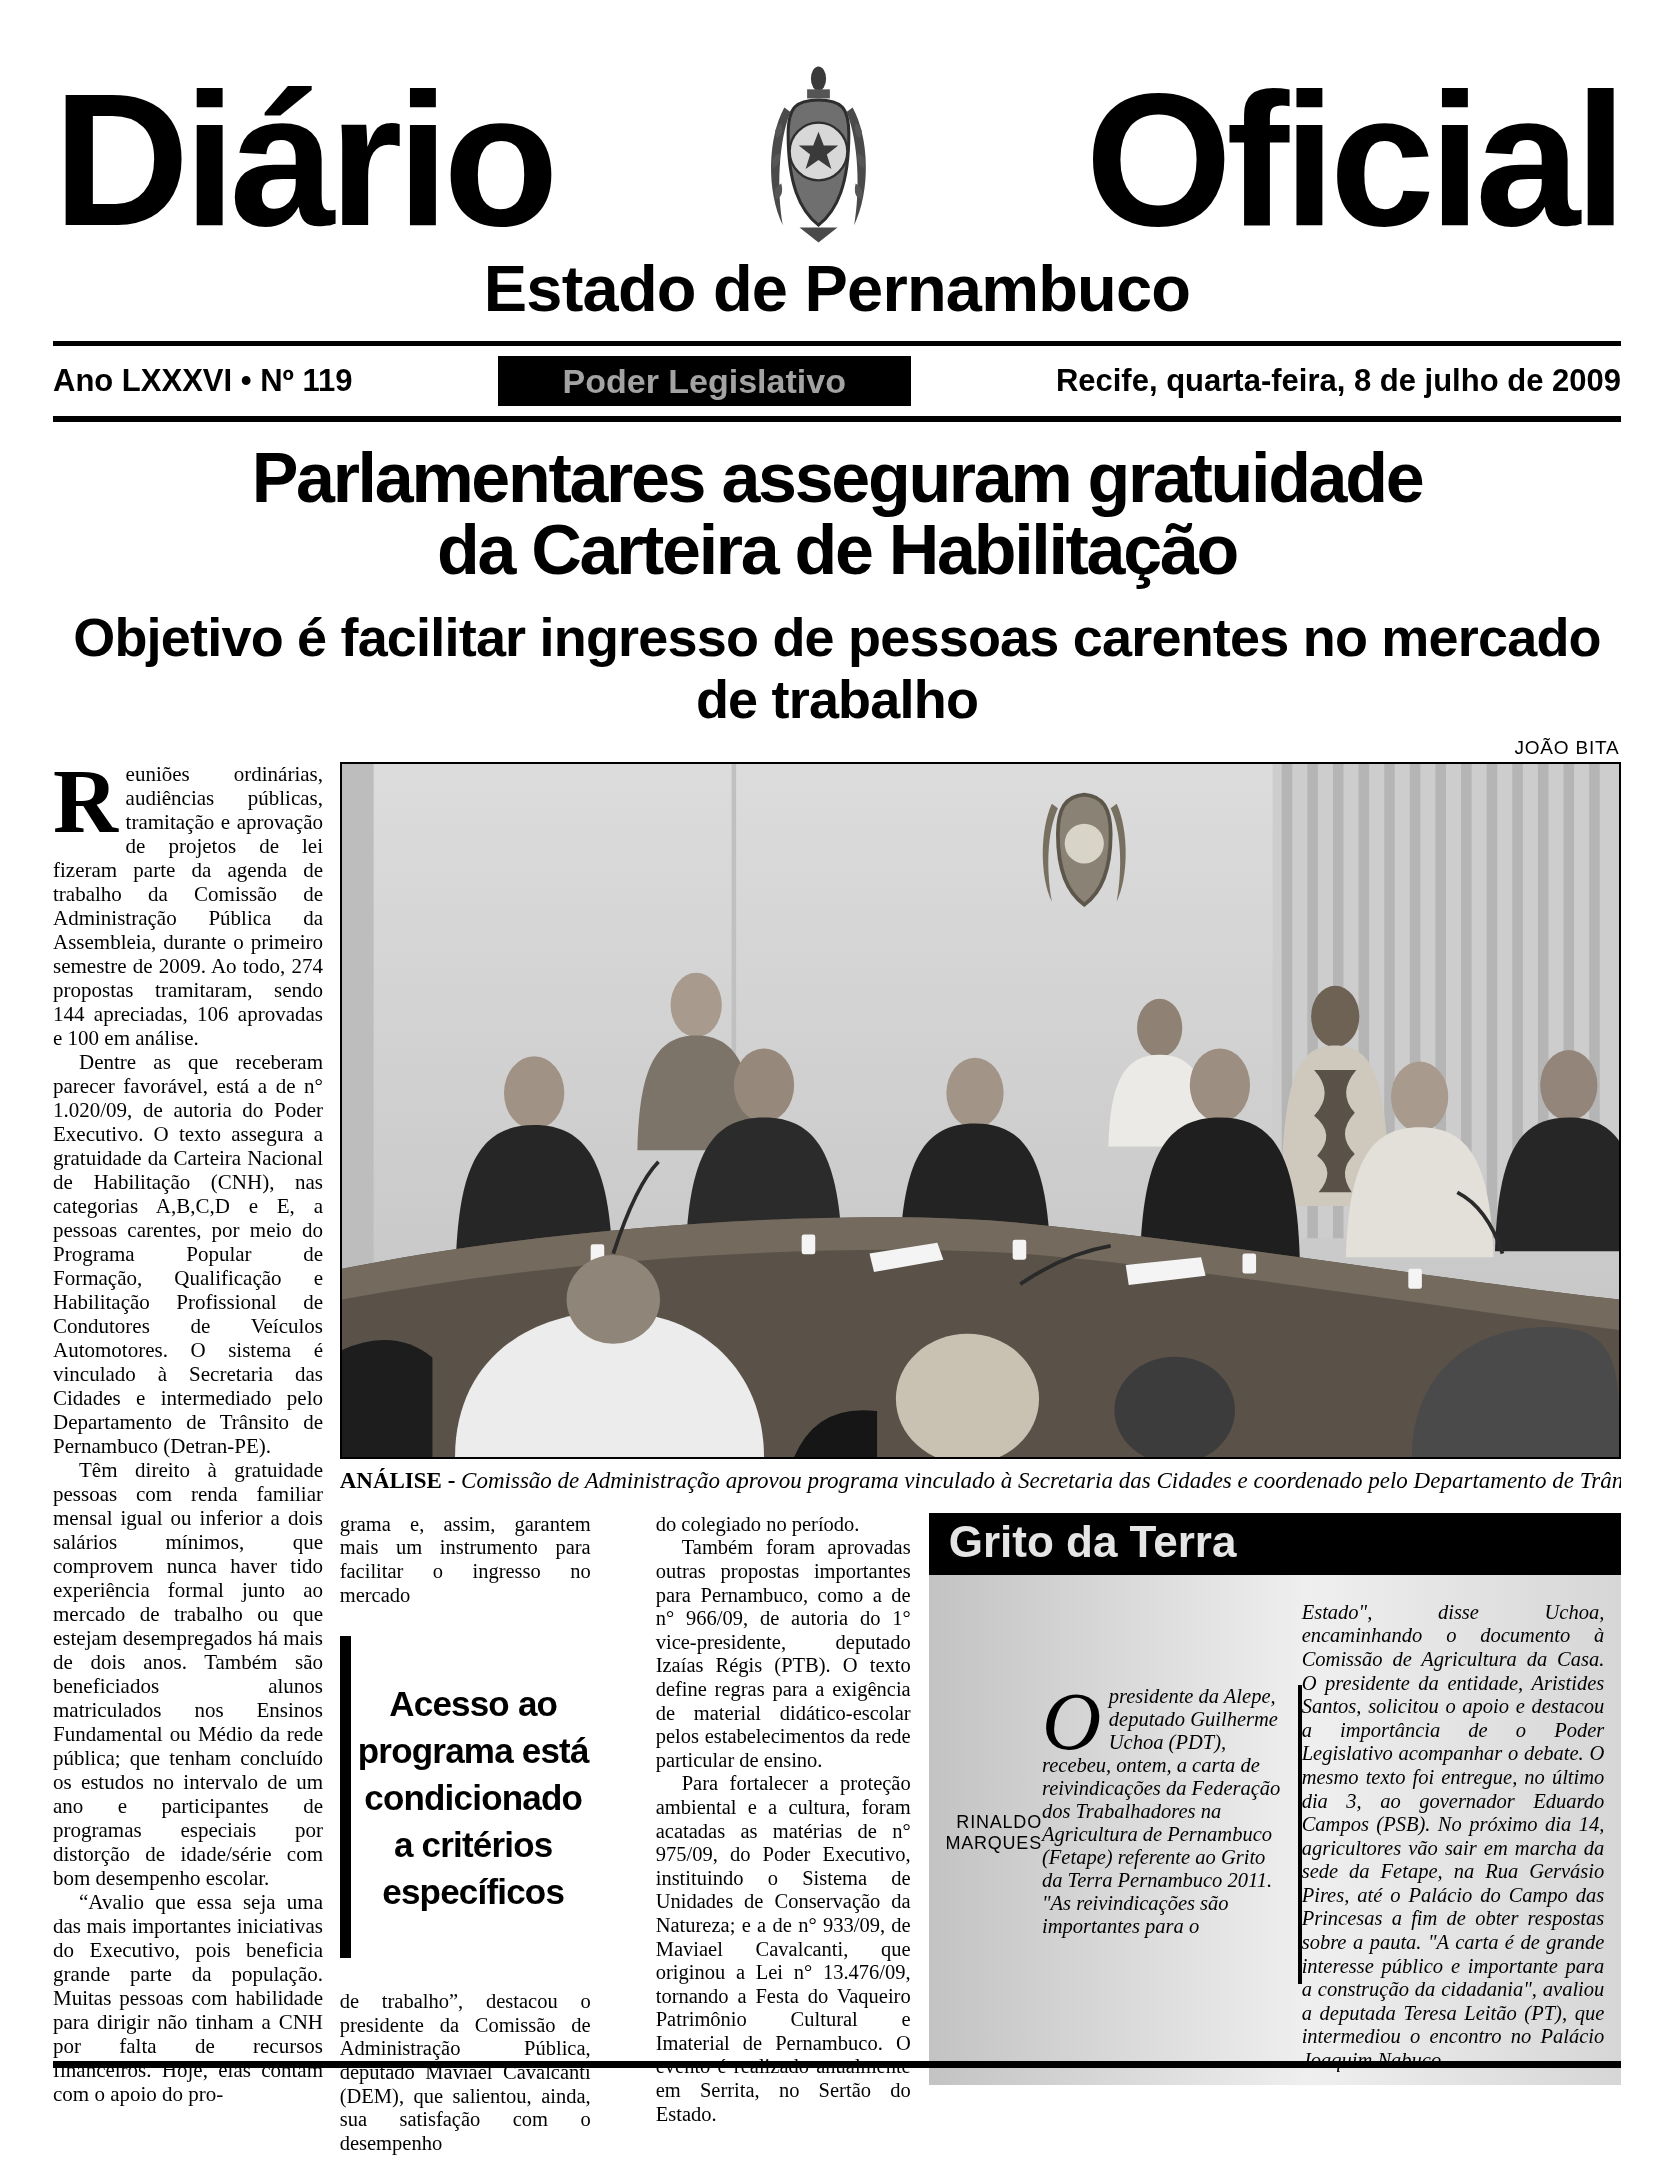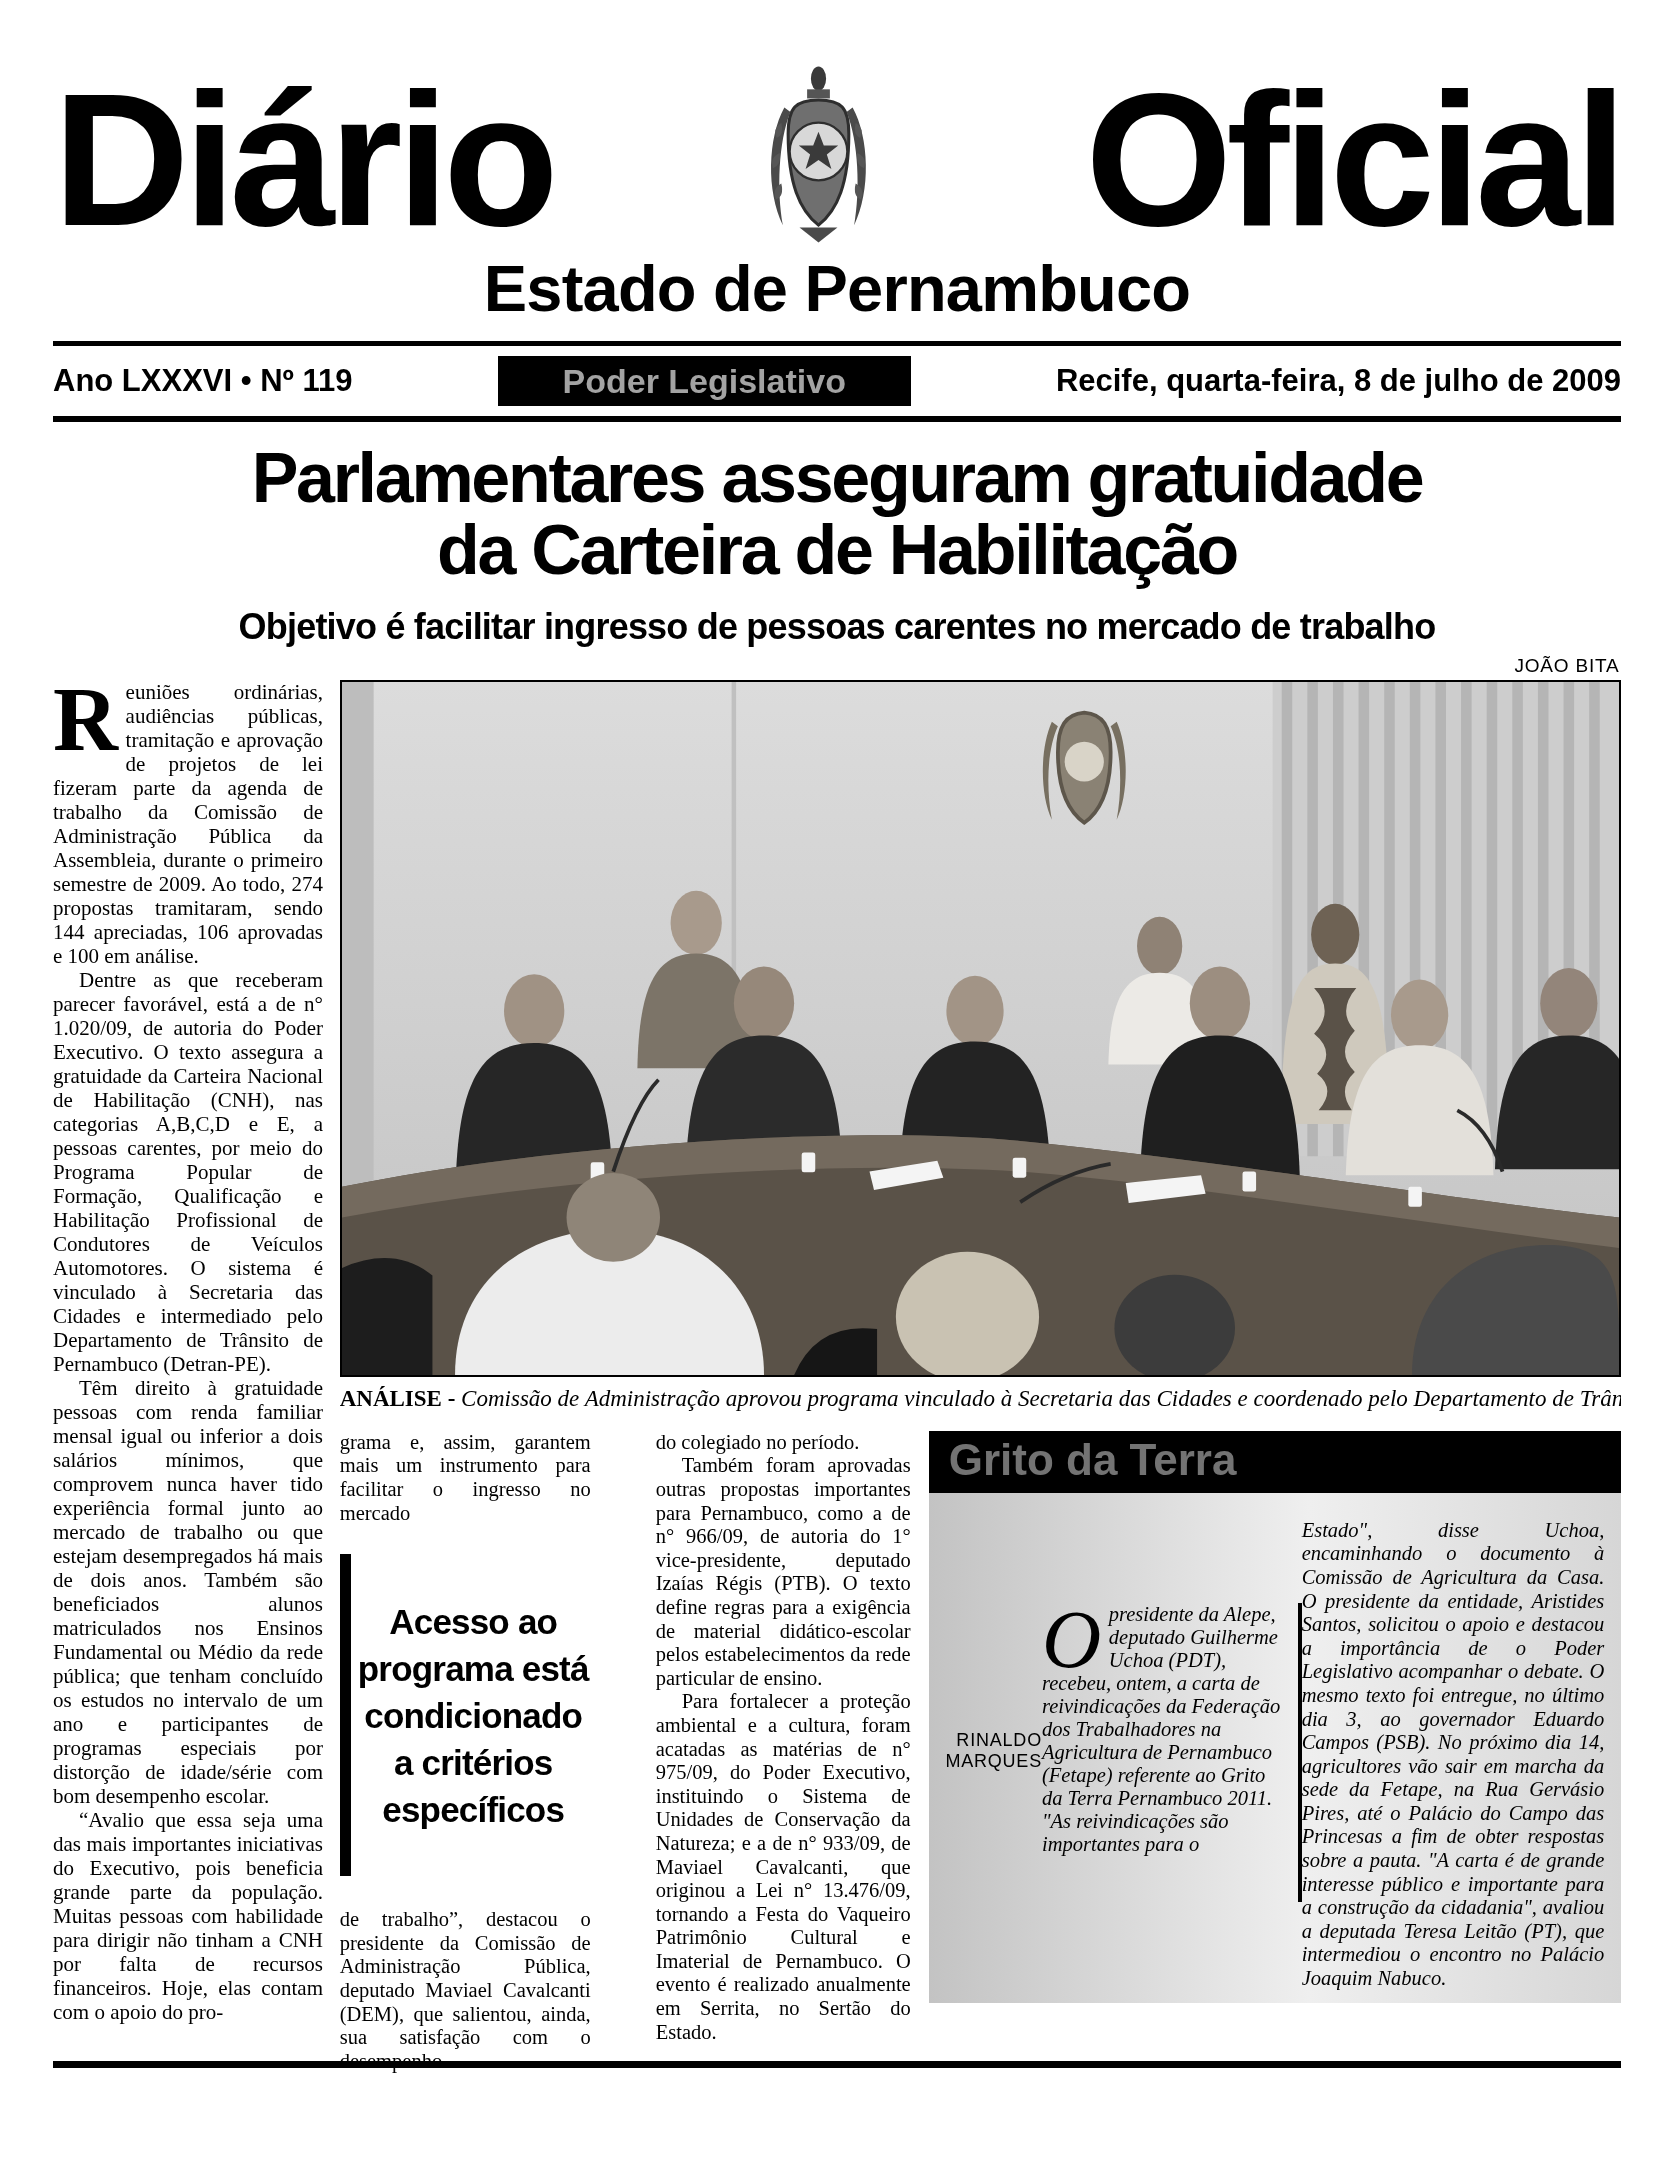--- a/index.html
+++ b/index.html
@@ -24,21 +24,21 @@
   
   .dateline{display:flex;align-items:center;justify-content:space-between;height:70px;}
   .date-left,.date-right{font-family:"Liberation Sans",sans-serif;font-size:31px;font-weight:bold;letter-spacing:0;}
   .section-box{background:#000;color:#a3a3a3;font-family:"Liberation Sans",sans-serif;font-weight:bold;
     font-size:34px;padding:4.6px 65px;line-height:1.2;}
 
   
   .headline{text-align:center;font-family:"Liberation Sans",sans-serif;font-weight:bold;
     font-size:70px;line-height:1.03;letter-spacing:-2.3px;margin-top:20px;}
   .subhead{text-align:center;font-family:"Liberation Sans",sans-serif;font-weight:bold;
-    font-size:36px;letter-spacing:-0.8px;margin-top:20px;}
+    font-size:54px;letter-spacing:-0.8px;margin-top:20px;}
   .photo-credit{font-family:"Liberation Sans",sans-serif;font-size:19px;text-align:right;
     margin:7.6px 1.5px 3px 0;letter-spacing:0.8px;}
 
   
   .main{display:flex;gap:16.7px;}
   .col{font-size:21px;line-height:24px;text-align:justify;}
   .col1{width:270px;flex:0 0 auto;}
   .col p{margin:0;}
   .col p + p{text-indent:26px;}
   .dropcap{float:left;font-size:90px;line-height:70px;padding:4.6px 7.6px 0 0;font-weight:bold;}
@@ -55,21 +55,21 @@
 
   
   .pullquote{display:flex;height:322px;margin:29px 0 32px 0;align-items:center;}
   .pq-bar{width:11.4px;background:#000;align-self:stretch;flex:0 0 auto;}
   .pq-text{flex:1;font-family:"Liberation Sans",sans-serif;font-weight:bold;font-size:35px;
     line-height:47px;text-align:center;letter-spacing:-0.8px;padding-left:4.6px;}
 
   
   .grito{flex:1;min-width:0;height:572px;display:flex;flex-direction:column;
     background:linear-gradient(90deg,#c3c3c3 0%,#efefef 55%,#d6d6d6 100%);overflow:hidden;}
-  .grito-banner{background:#000;color:#737373;font-family:"Liberation Sans",sans-serif;font-weight:bold;
+  .grito-banner{background:#000;color:#e5e5e5;font-family:"Liberation Sans",sans-serif;font-weight:bold;
     font-size:44px;padding:4.6px 20px 7.6px 20px;letter-spacing:0;}
   .grito-body{padding:6px 16.7px 0 16.7px;display:flex;flex-direction:row;flex:1;align-items:center;}
   .grito-credit{font-family:"Liberation Sans",sans-serif;font-size:18px;text-align:right;letter-spacing:0.8px;}
   .grito-row{display:flex;gap:13.7px;margin-top:3px;}
   .g-left{width:242px;flex:0 0 auto;font-style:italic;font-size:20.5px;line-height:23px;}
   .g-left .dropcap{font-weight:normal;font-style:italic;font-size:82px;line-height:64px;}
   .g-photo{flex:1;height:295px;border:2.3px solid #000;background:#e8e8e8;overflow:hidden;}
   .g-photo svg{display:block;width:100%;height:100%;}
   .g-bodytext{font-style:italic;font-size:20.5px;line-height:23.6px;text-align:justify;margin-top:7.6px;}
 

